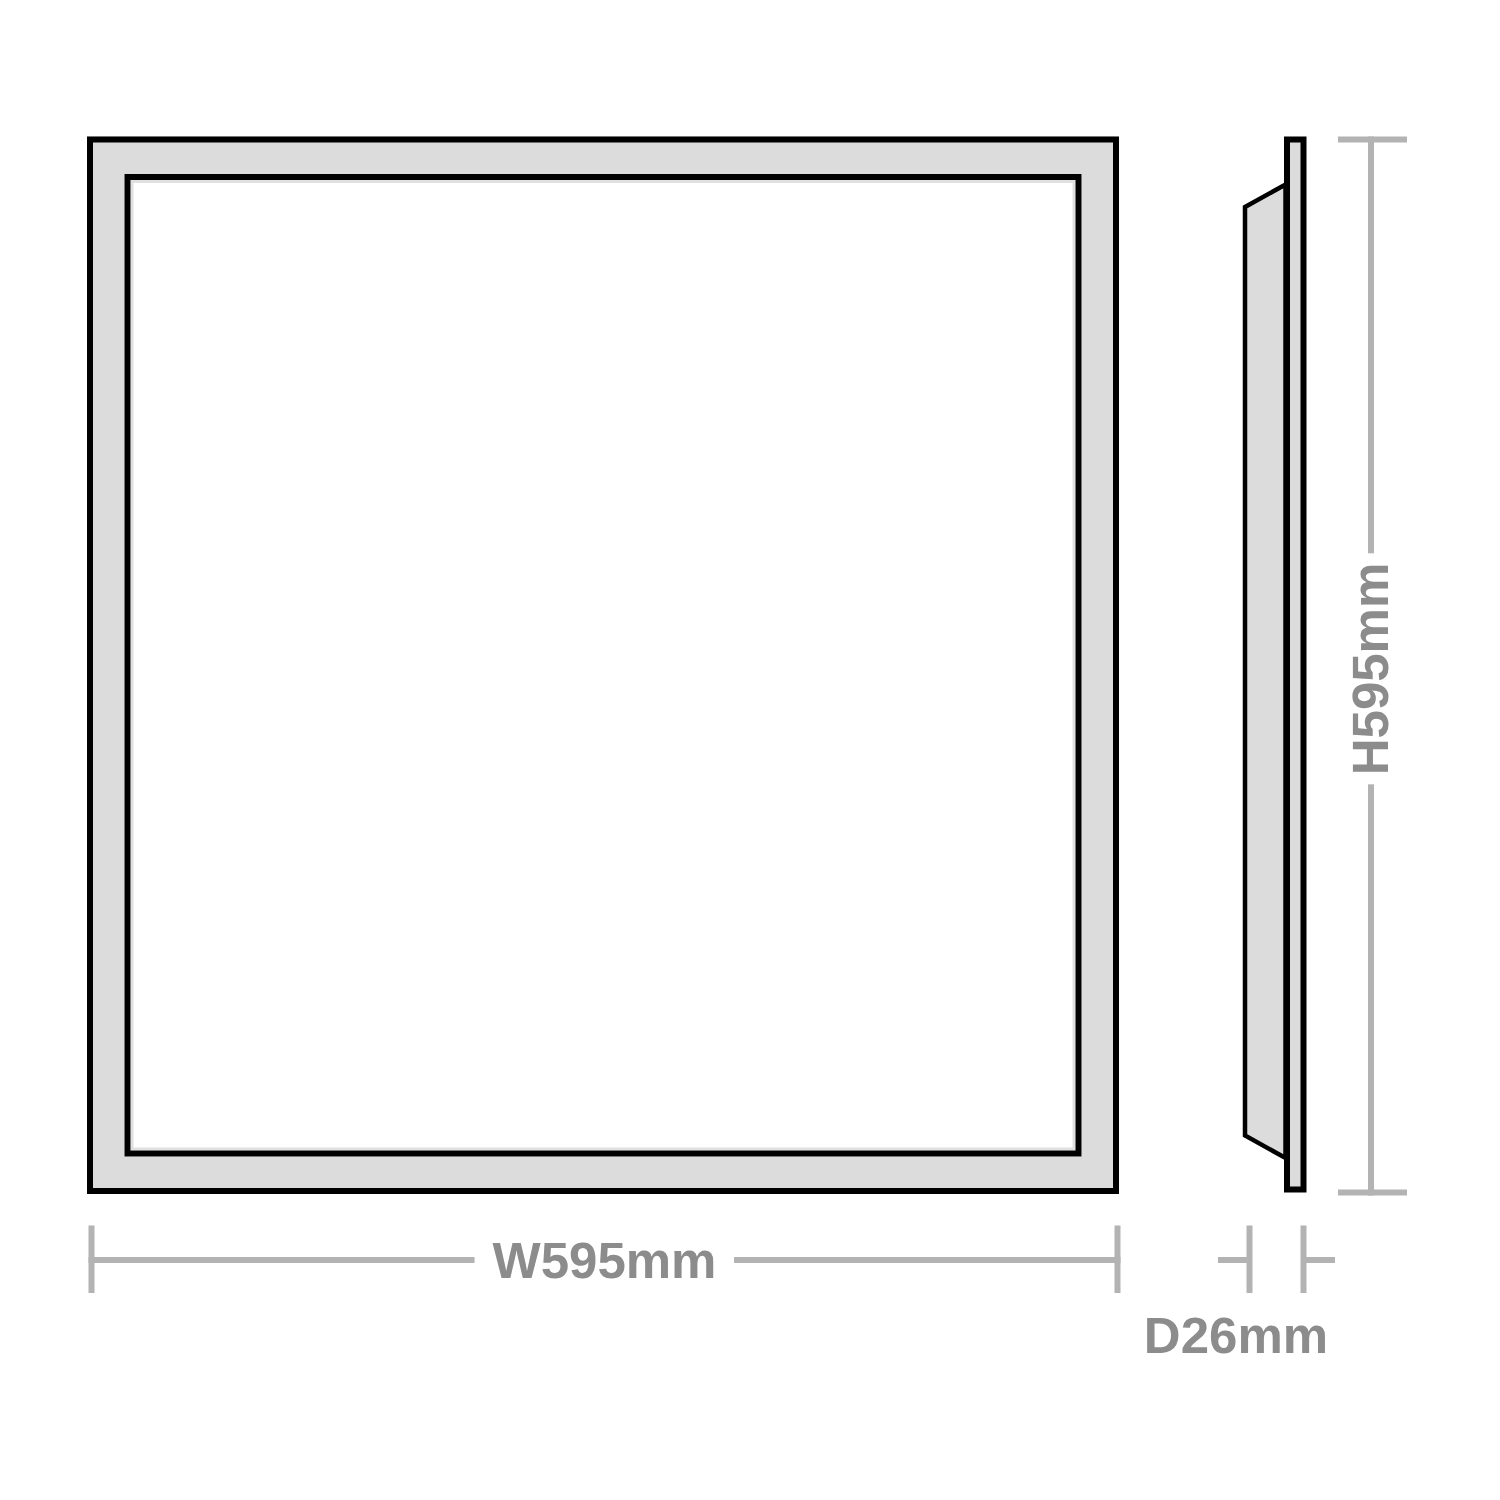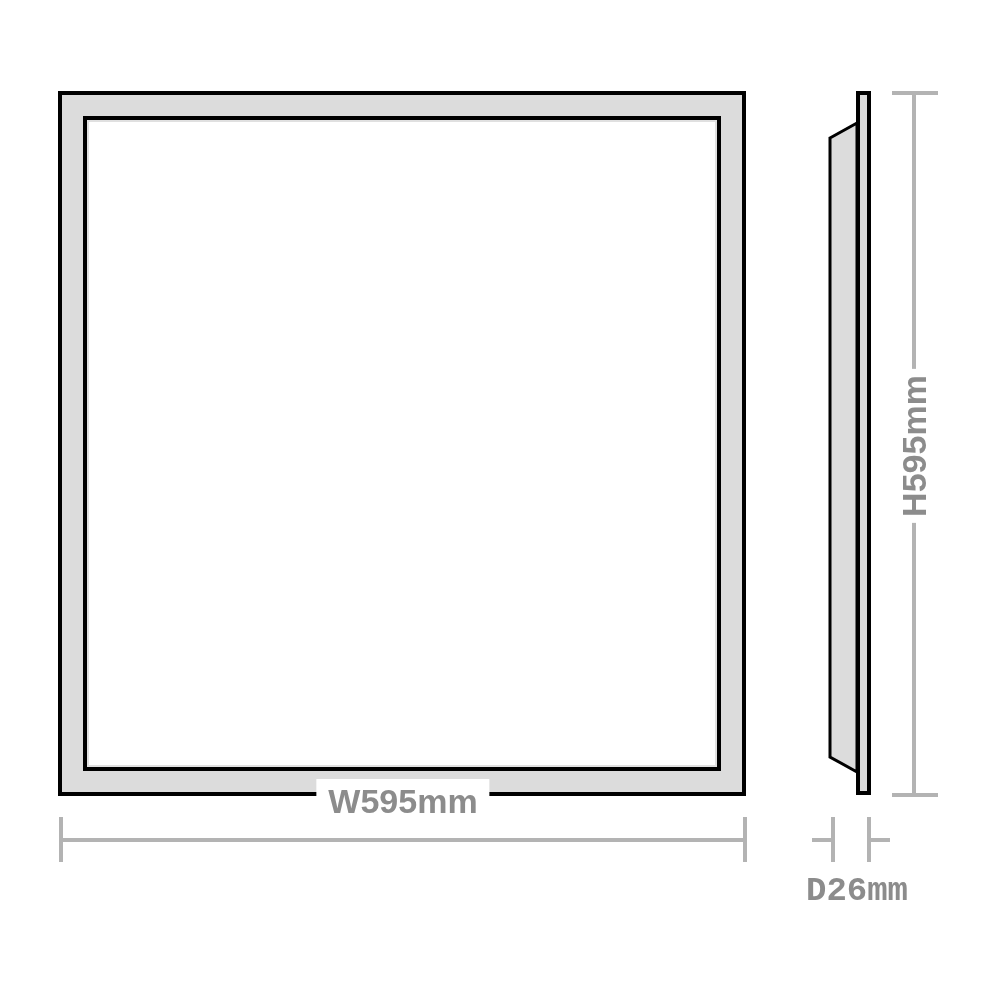--- a/index.html
+++ b/index.html
@@ -77,31 +77,31 @@
 
   <svg class="side-view" width="52" height="712" viewBox="0 0 52 712" xmlns="http://www.w3.org/2000/svg">
     <polygon points="4,50 31,35 31,684 4,669" fill="#dcdcdc"></polygon>
     <rect x="32" y="5" width="11" height="700" fill="#dcdcdc"></rect>
   </svg>
 
   <div>
     <div class="dim-el" style="left:59px;  top:817px; width:4px;  height:45px;"></div>
     <div class="dim-el" style="left:743px; top:817px; width:4px;  height:45px;"></div>
     <div class="dim-el" style="left:59px;  top:838px; width:688px; height:4px;"></div>
-    <div class="dim-label" style="left:403px; top:801px;">W595mm</div>
+    <div class="dim-label" style="left:403px; top:841px;">W595mm</div>
   </div>
 
   <div>
     <div class="dim-el" style="left:892px; top:91px;  width:46px; height:4px;"></div>
     <div class="dim-el" style="left:892px; top:793px; width:46px; height:4px;"></div>
     <div class="dim-el" style="left:912px; top:91px;  width:4px;  height:706px;"></div>
     <div class="dim-label rotated" style="left:914px; top:446px;">H595mm</div>
   </div>
 
   <div>
     <div class="dim-el" style="left:812px; top:838px; width:20px; height:4px;"></div>
     <div class="dim-el" style="left:831px; top:817px; width:4px;  height:45px;"></div>
     <div class="dim-el" style="left:867px; top:817px; width:4px;  height:45px;"></div>
     <div class="dim-el" style="left:870px; top:838px; width:20px; height:4px;"></div>
-    <div class="dim-label" style="left:857px; top:891px;font-family:Liberation Mono, monospace;">D26mm</div>
+    <div class="dim-label" style="left:824px; top:891px;">D26mm</div>
   </div>
 
 </div>
 
 </body></html>

